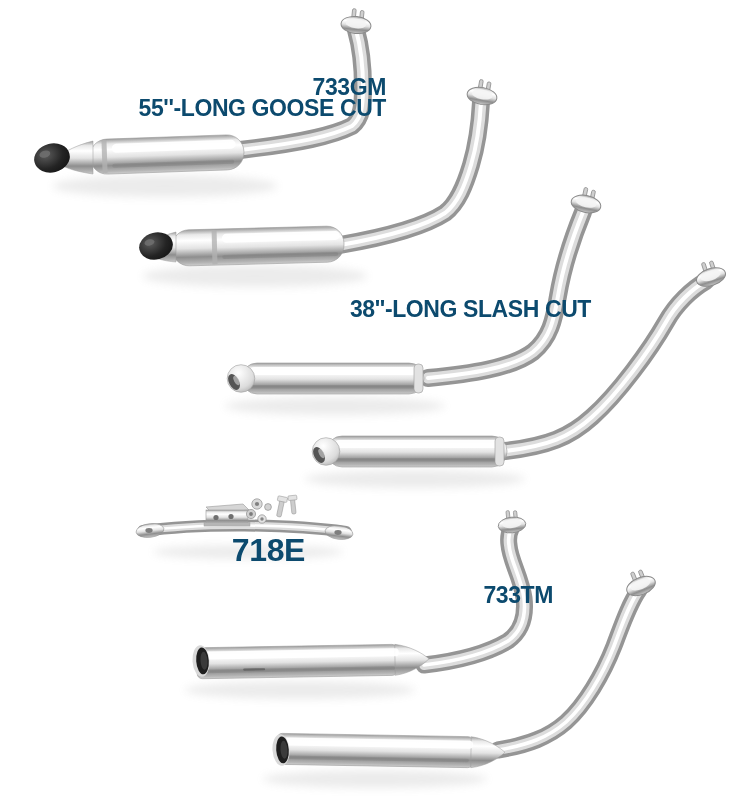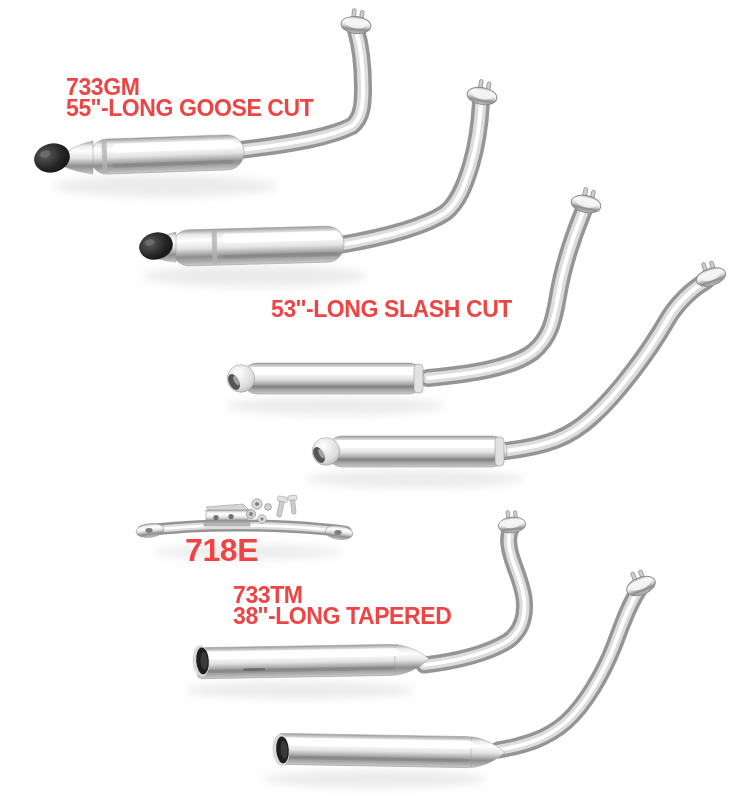--- a/index.html
+++ b/index.html
@@ -2,21 +2,21 @@
 <html><head>
 <meta charset="utf-8">
 <style>
   html,body { margin:0; padding:0; background:#ffffff; }
   .stage {
     position:relative; width:746px; height:800px; background:#ffffff;
     font-family:"Liberation Sans", sans-serif; overflow:hidden;
   }
   .scene { position:absolute; left:0; top:0; }
   .part-label {
-    position:absolute; text-align:left; color:#ef4444;
+    position:absolute; text-align:right; color:#0c4a6e;
     font-weight:bold; font-size:23px; line-height:21px; letter-spacing:-0.4px;
     white-space:nowrap;
   }
   .part-label .code { display:block; }
   .part-label .desc { display:block; }
   #label-gm { left:66px;  top:77px;  width:320px; }
   #label-m  { left:271px; top:299px; width:320px; }
   #label-e  { left:185px; top:540px; width:120px; font-size:32px; }
   #label-tm { left:233px; top:585px; width:320px; }
 
@@ -246,25 +246,24 @@
       </g>
     </g>
   </svg>
 
   <div class="part-label" id="label-gm">
     <span class="code">733GM</span>
     <span class="desc">55''-LONG GOOSE CUT</span>
   </div>
 
   <div class="part-label" id="label-m">
-    <span class="desc">53''-LONG SLASH CUT</span>
+    <span class="desc">38''-LONG SLASH CUT</span>
   </div>
 
   <div class="part-label" id="label-e">
     <span class="code">718E</span>
   </div>
 
   <div class="part-label" id="label-tm">
     <span class="code">733TM</span>
-    <span class="desc">38''-LONG TAPERED</span>
   </div>
 
 </div>
 
 </body></html>

